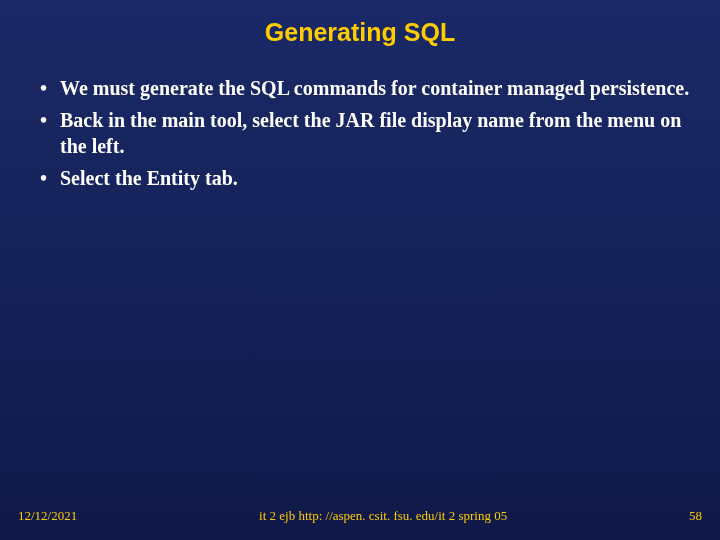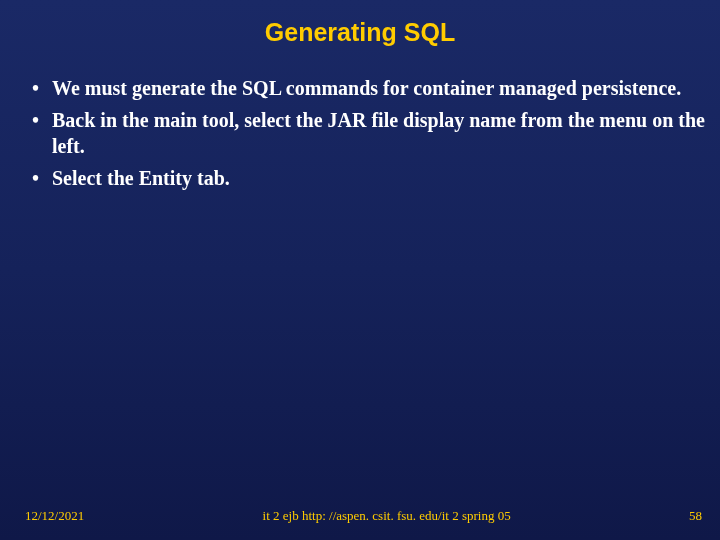--- a/index.html
+++ b/index.html
@@ -20,20 +20,21 @@
       color: #ffcc00;
       font-size: 25px;
       font-weight: bold;
       font-family: Arial, Helvetica, sans-serif;
       padding-top: 18px;
       padding-bottom: 28px;
     }
     .content {
       padding-left: 28px;
       padding-right: 12px;
+      margin-left: 8px;
     }
     .bullet-list {
       list-style: none;
     }
     .bullet-item {
       color: #ffffff;
       font-size: 20px;
       font-weight: bold;
       margin-bottom: 6px;
       position: relative;
@@ -55,21 +56,20 @@
       bottom: 16px;
       left: 0;
       right: 0;
       padding-left: 18px;
       padding-right: 18px;
       display: flex;
       justify-content: space-between;
       align-items: baseline;
       color: #ffcc00;
       font-size: 13px;
-      margin-left: 7px;
     }
     .footer-left {
       flex: 0 0 auto;
     }
     .footer-center {
       flex: 1 1 auto;
       text-align: center;
     }
     .footer-right {
       flex: 0 0 auto;

